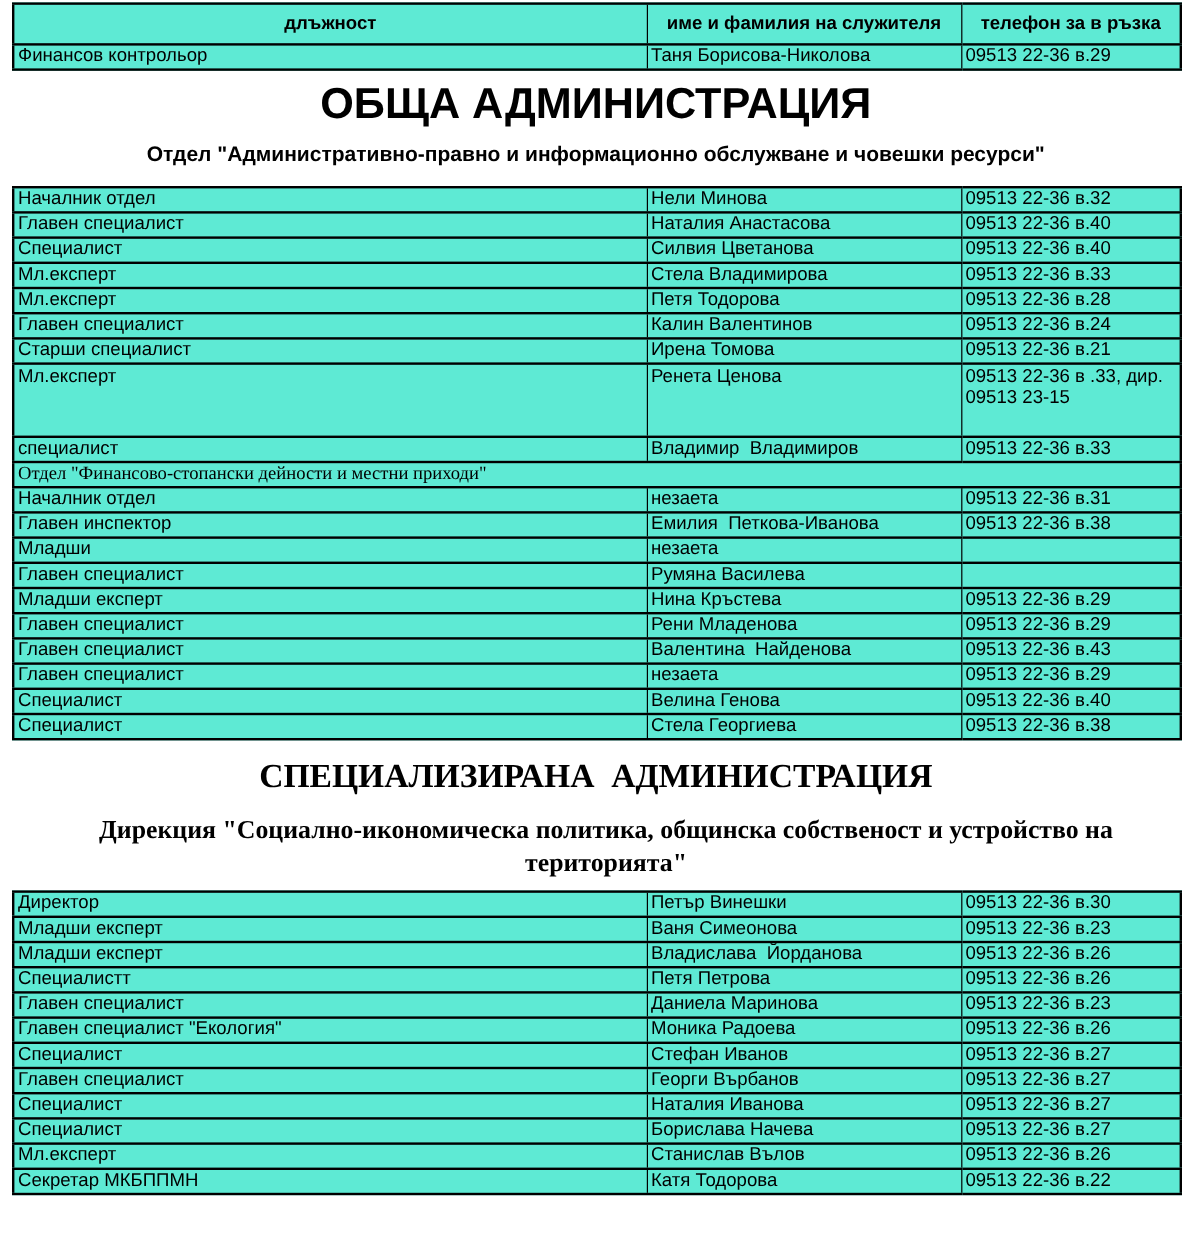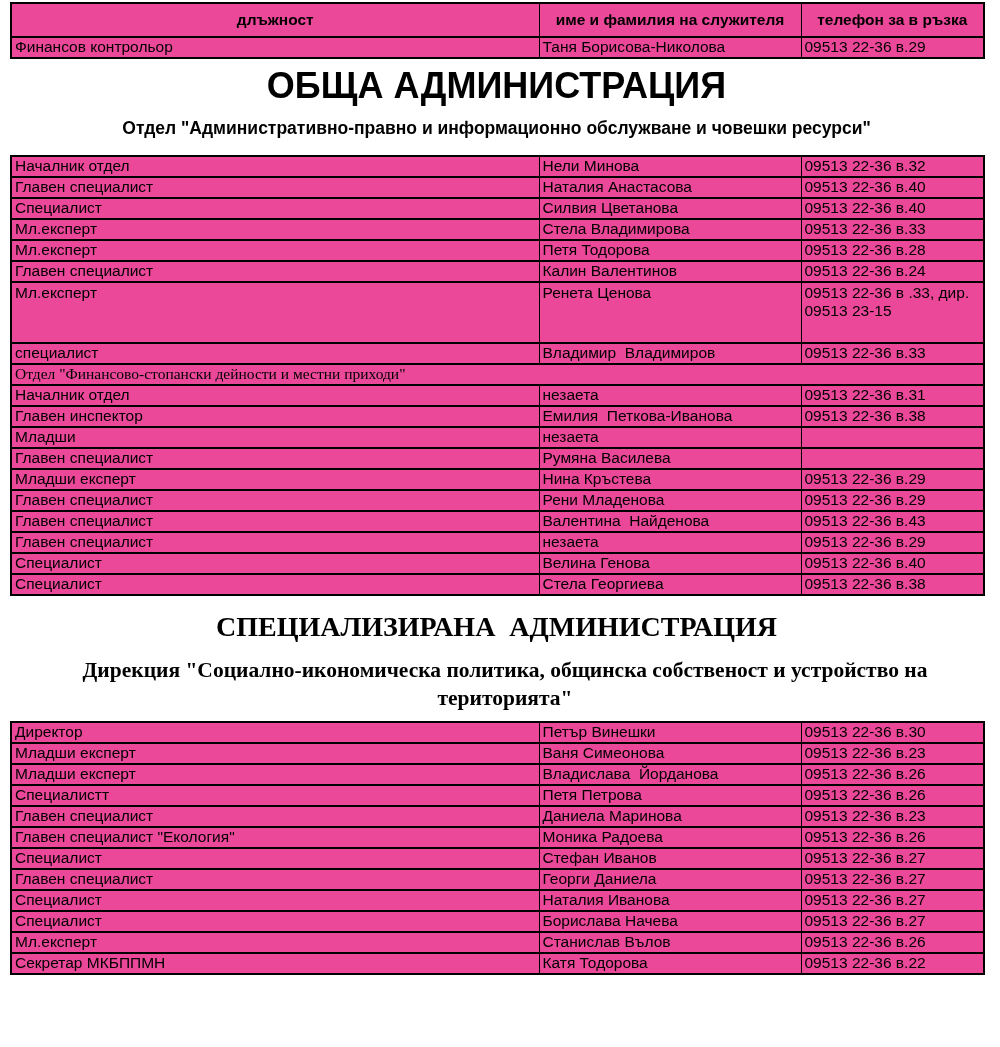--- a/index.html
+++ b/index.html
@@ -9,21 +9,21 @@
     color: #000;
     overflow: hidden;
   }
   .page { padding: 2px 0 0 10px; }
 
   table.staff {
     border-collapse: collapse;
     table-layout: fixed;
     width: 973px;
     border: 2px solid #000;
-    background: #ec4899;
+    background: #5eead4;
   }
   table.staff td, table.staff th {
     border-top: 2px solid #000;
     border-bottom: 2px solid #000;
     border-left: 1px solid #000;
     border-right: 1px solid #000;
     font-size: 15.5px;
     font-weight: normal;
     line-height: 1.18;
     padding: 0 3px;
@@ -155,20 +155,25 @@
         <tr>
           <td>Мл.експерт</td>
           <td>Петя Тодорова</td>
           <td>09513 22-36 в.28</td>
         </tr>
         <tr>
           <td>Главен специалист</td>
           <td>Калин Валентинов</td>
           <td>09513 22-36 в.24</td>
         </tr>
+        <tr>
+          <td>Старши специалист</td>
+          <td>Ирена Томова</td>
+          <td>09513 22-36 в.21</td>
+        </tr>
         <tr class="tall">
           <td>Мл.експерт</td>
           <td>Ренета Ценова</td>
           <td>09513 22-36 в .33, дир.
 09513 23-15</td>
         </tr>
         <tr>
           <td>специалист</td>
           <td>Владимир  Владимиров</td>
           <td>09513 22-36 в.33</td>
@@ -274,21 +279,21 @@
           <td>Моника Радоева</td>
           <td>09513 22-36 в.26</td>
         </tr>
         <tr>
           <td>Специалист</td>
           <td>Стефан Иванов</td>
           <td>09513 22-36 в.27</td>
         </tr>
         <tr>
           <td>Главен специалист</td>
-          <td>Георги Даниела</td>
+          <td>Георги Върбанов</td>
           <td>09513 22-36 в.27</td>
         </tr>
         <tr>
           <td>Специалист</td>
           <td>Наталия Иванова</td>
           <td>09513 22-36 в.27</td>
         </tr>
         <tr>
           <td>Специалист</td>
           <td>Борислава Начева</td>

